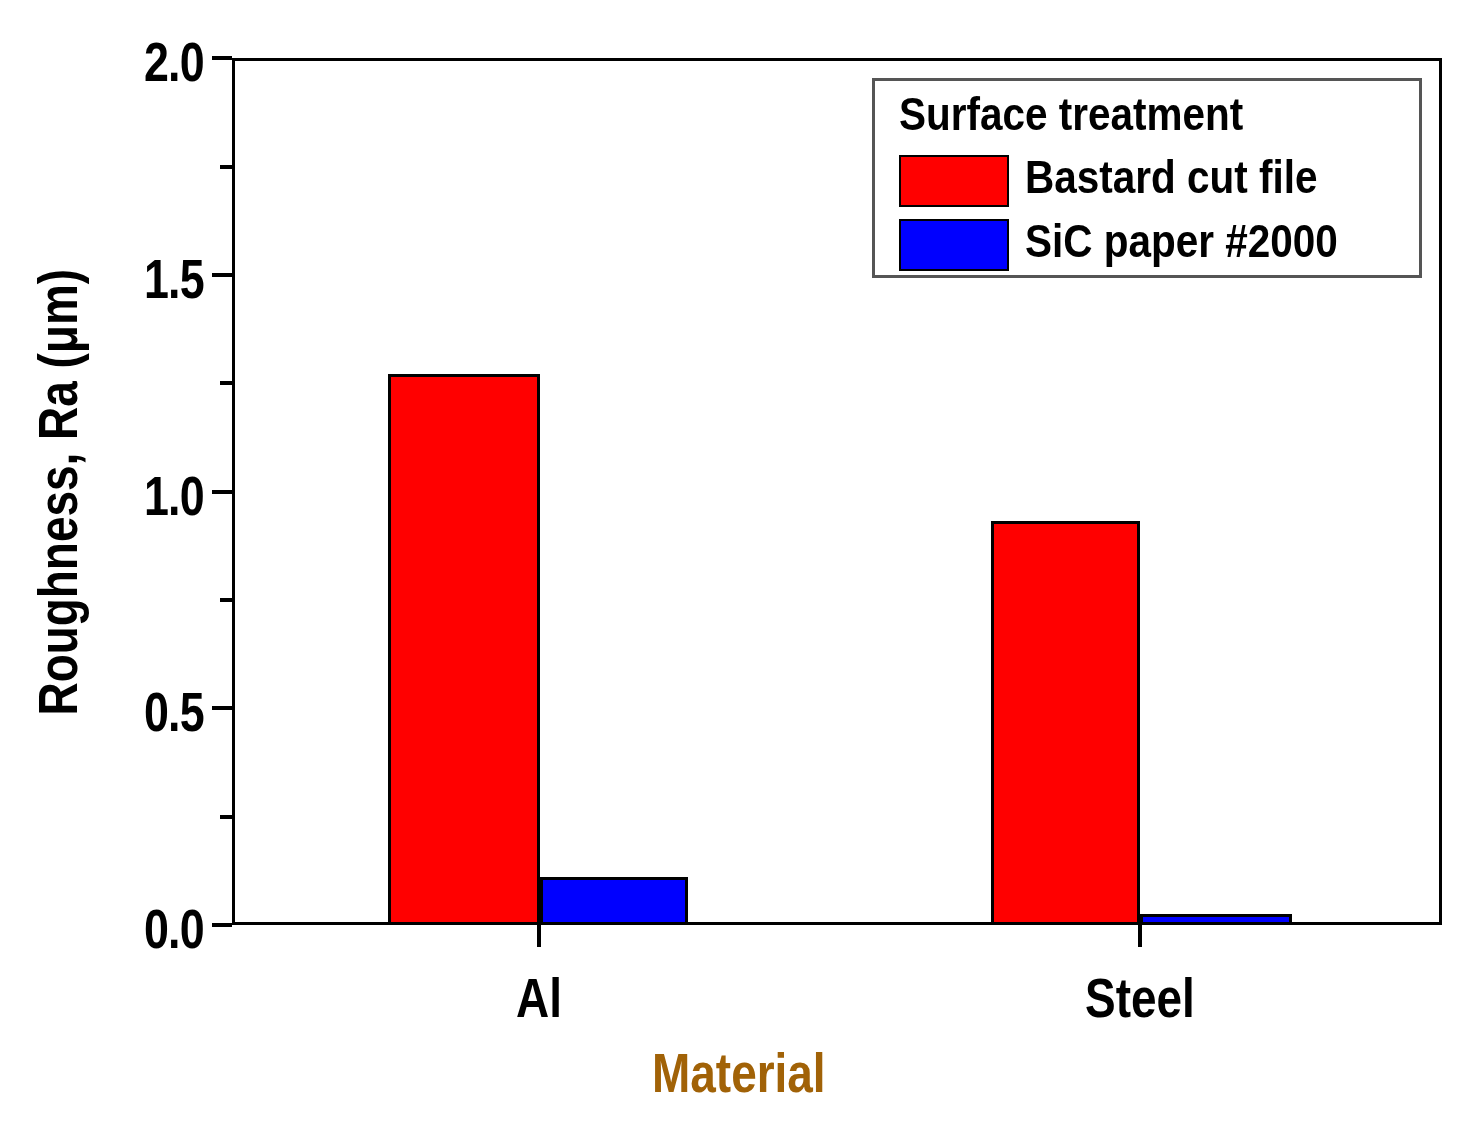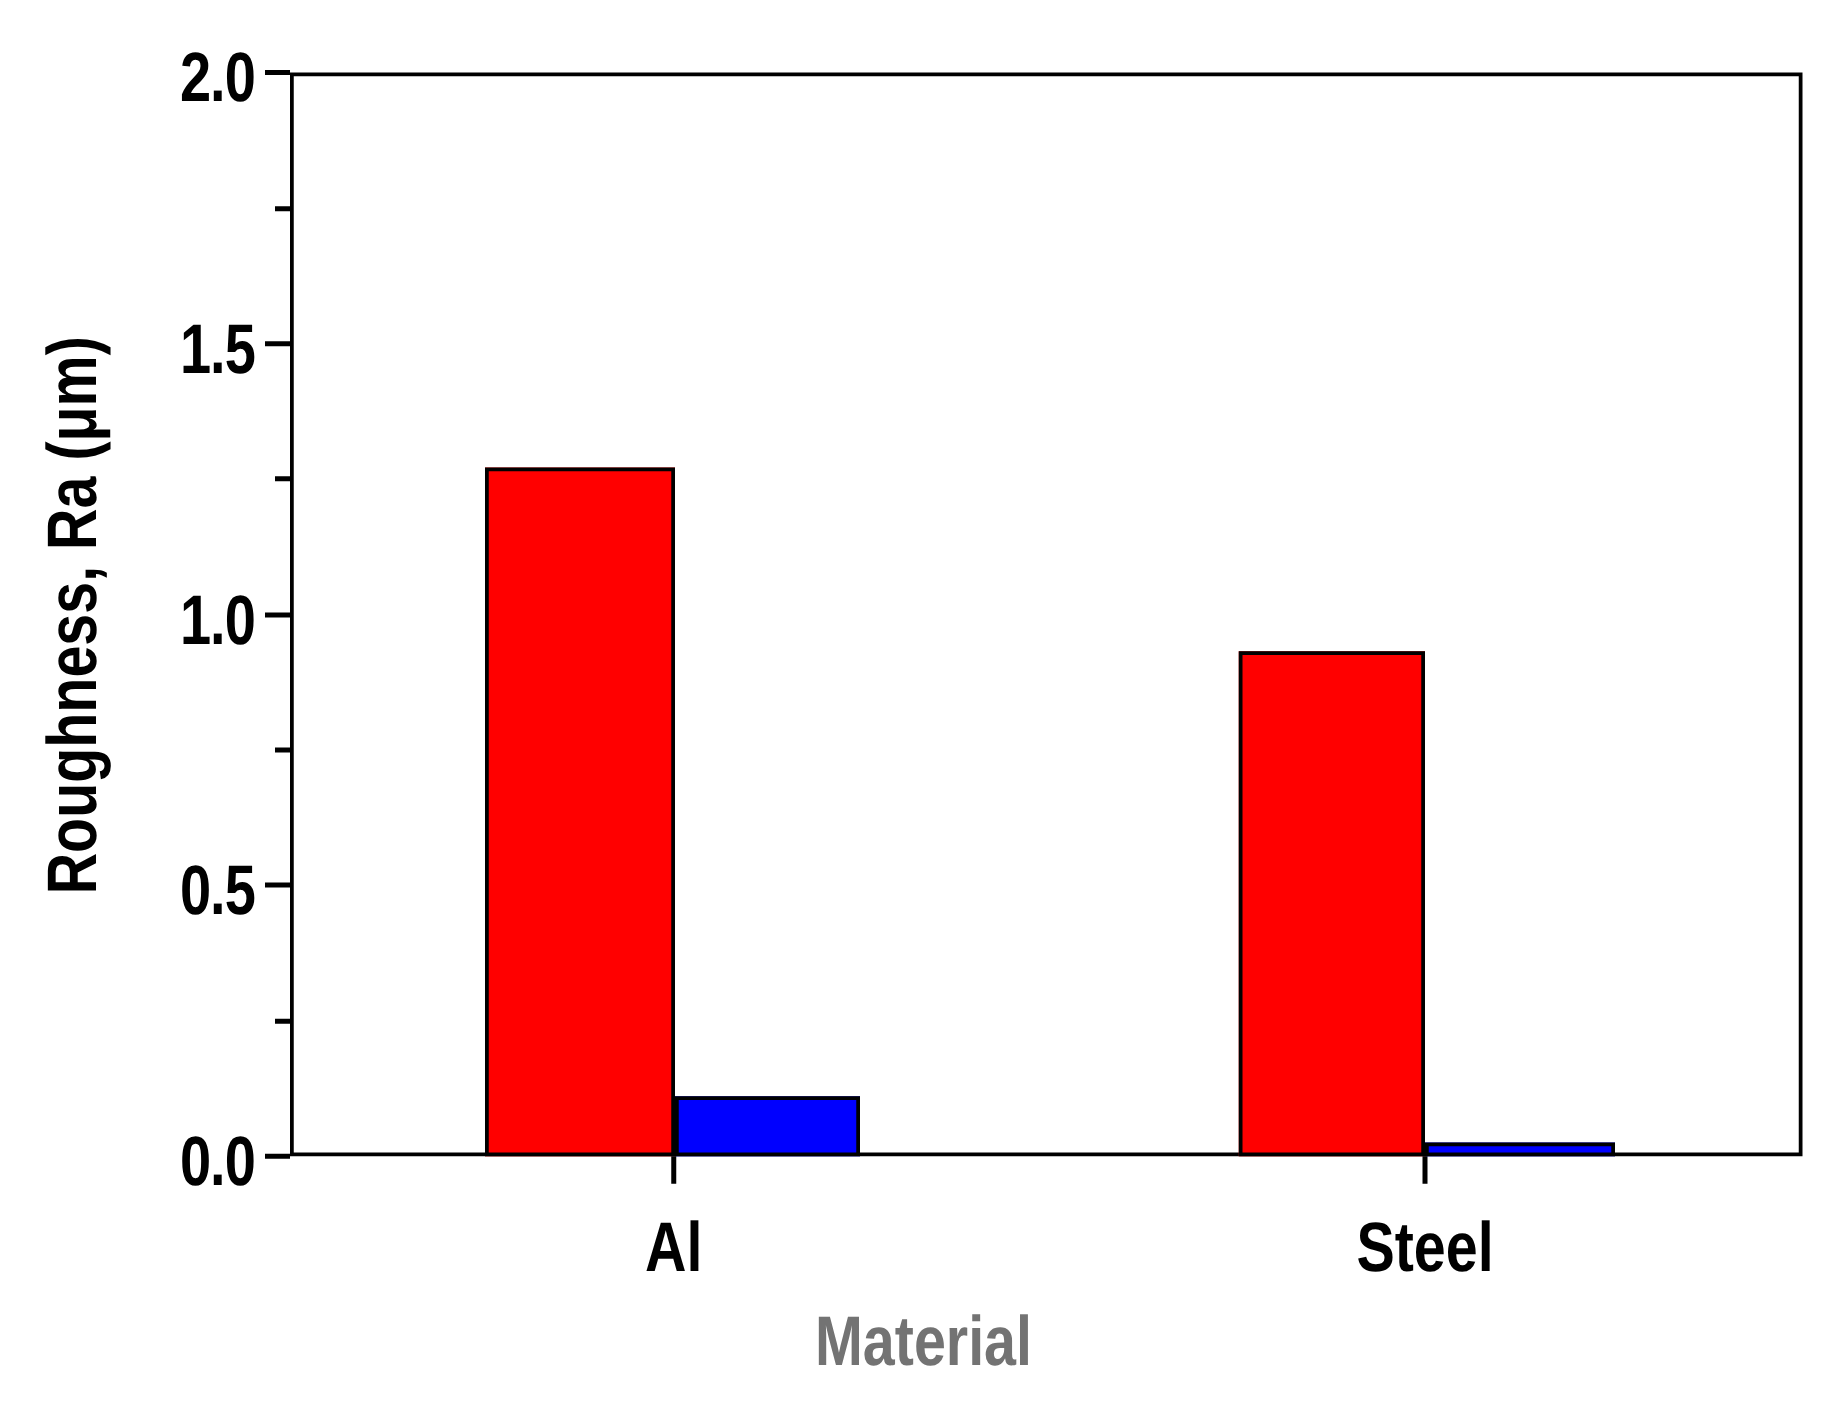--- a/index.html
+++ b/index.html
@@ -96,21 +96,21 @@
 
   
   #xlabel {
     position: absolute;
     left: 0;
     width: 1477px;
     top: 1040px;
     text-align: center;
     font-size: 56px;
     font-weight: bold;
-    color: #737373;
+    color: #a16207;
     white-space: nowrap;
   }
   #xlabel span { display: inline-block; transform: scaleX(0.82); }
 
   #ylabel {
     position: absolute;
     left: -373px;
     top: 460px;
     width: 860px;
     text-align: center;
@@ -217,14 +217,27 @@
   </div>
 
   <div id="xlabel">
     <span>Material</span>
   </div>
 
   <div id="ylabel">
     <span>Roughness, Ra (μm)</span>
   </div>
 
+  <div id="legend">
+    <div id="legend-title">Surface treatment</div>
+
+    <div class="legend-row" style="top:74px;">
+      <div class="legend-swatch" style="background:#FF0000;"></div>
+      <div class="legend-text">Bastard cut file</div>
+    </div>
+
+    <div class="legend-row" style="top:138px;">
+      <div class="legend-swatch" style="background:#0000FF;"></div>
+      <div class="legend-text">SiC paper #2000</div>
+    </div>
+  </div>
 
 </div>
 
 </body></html>

